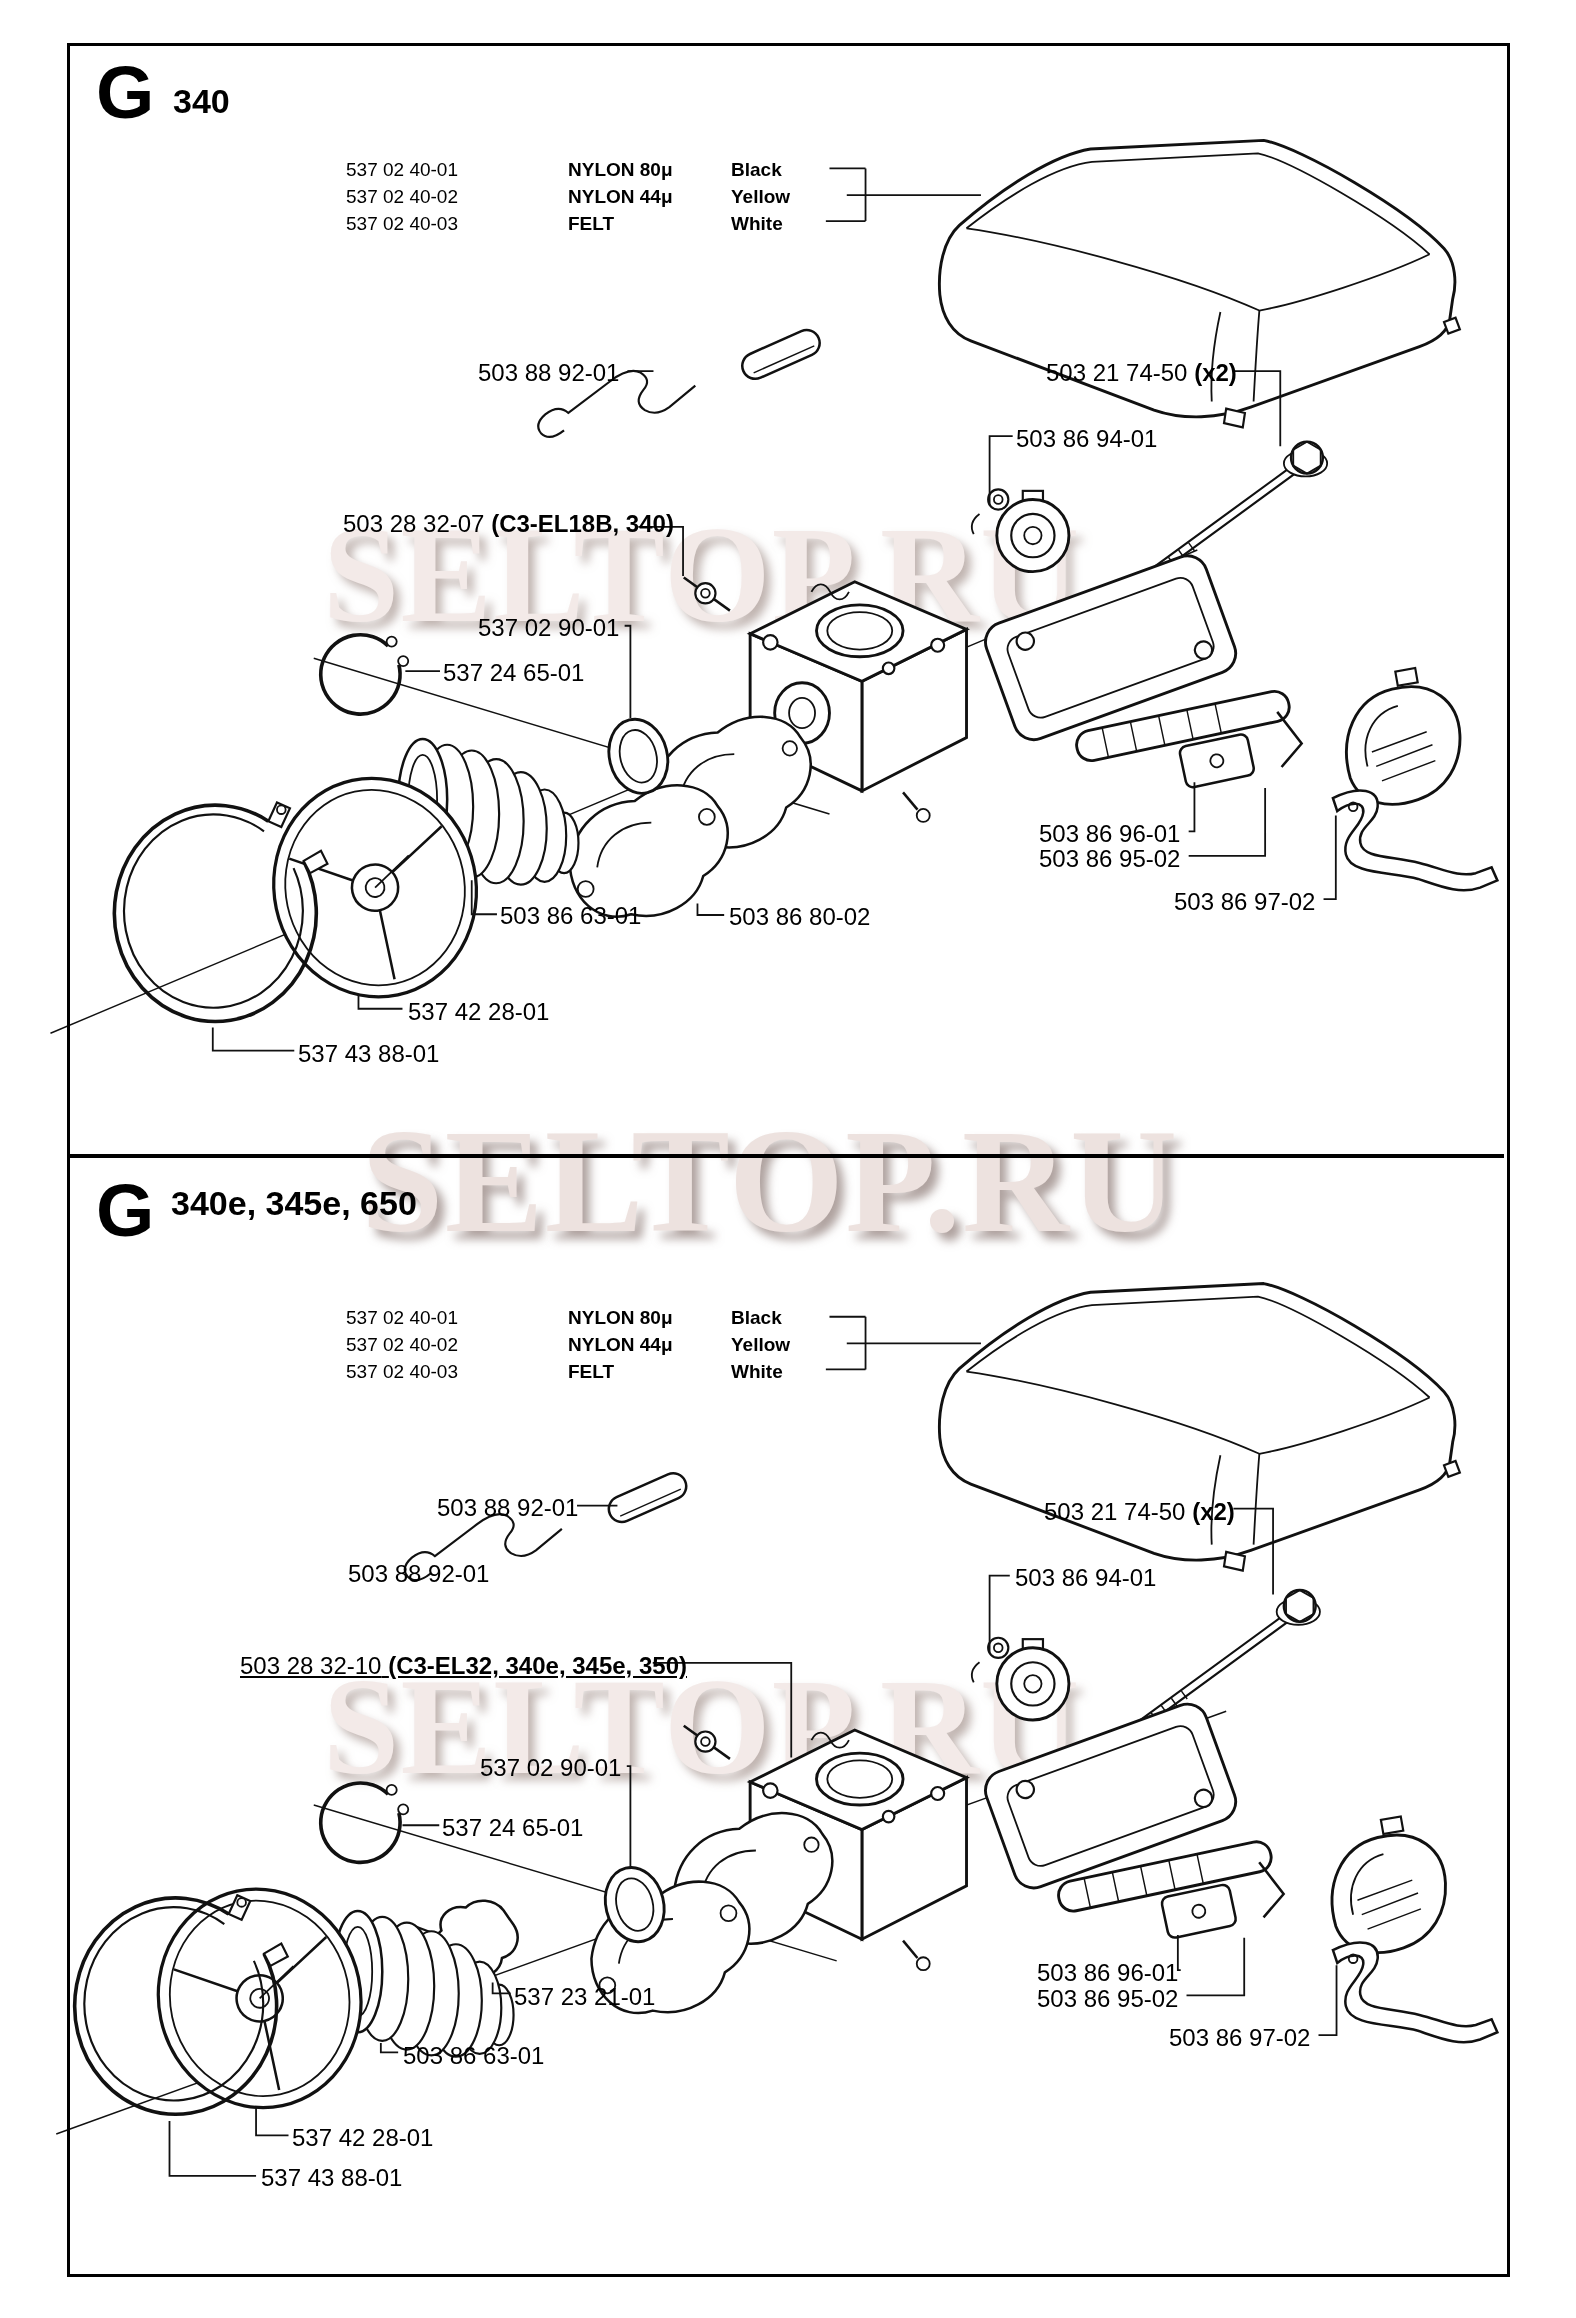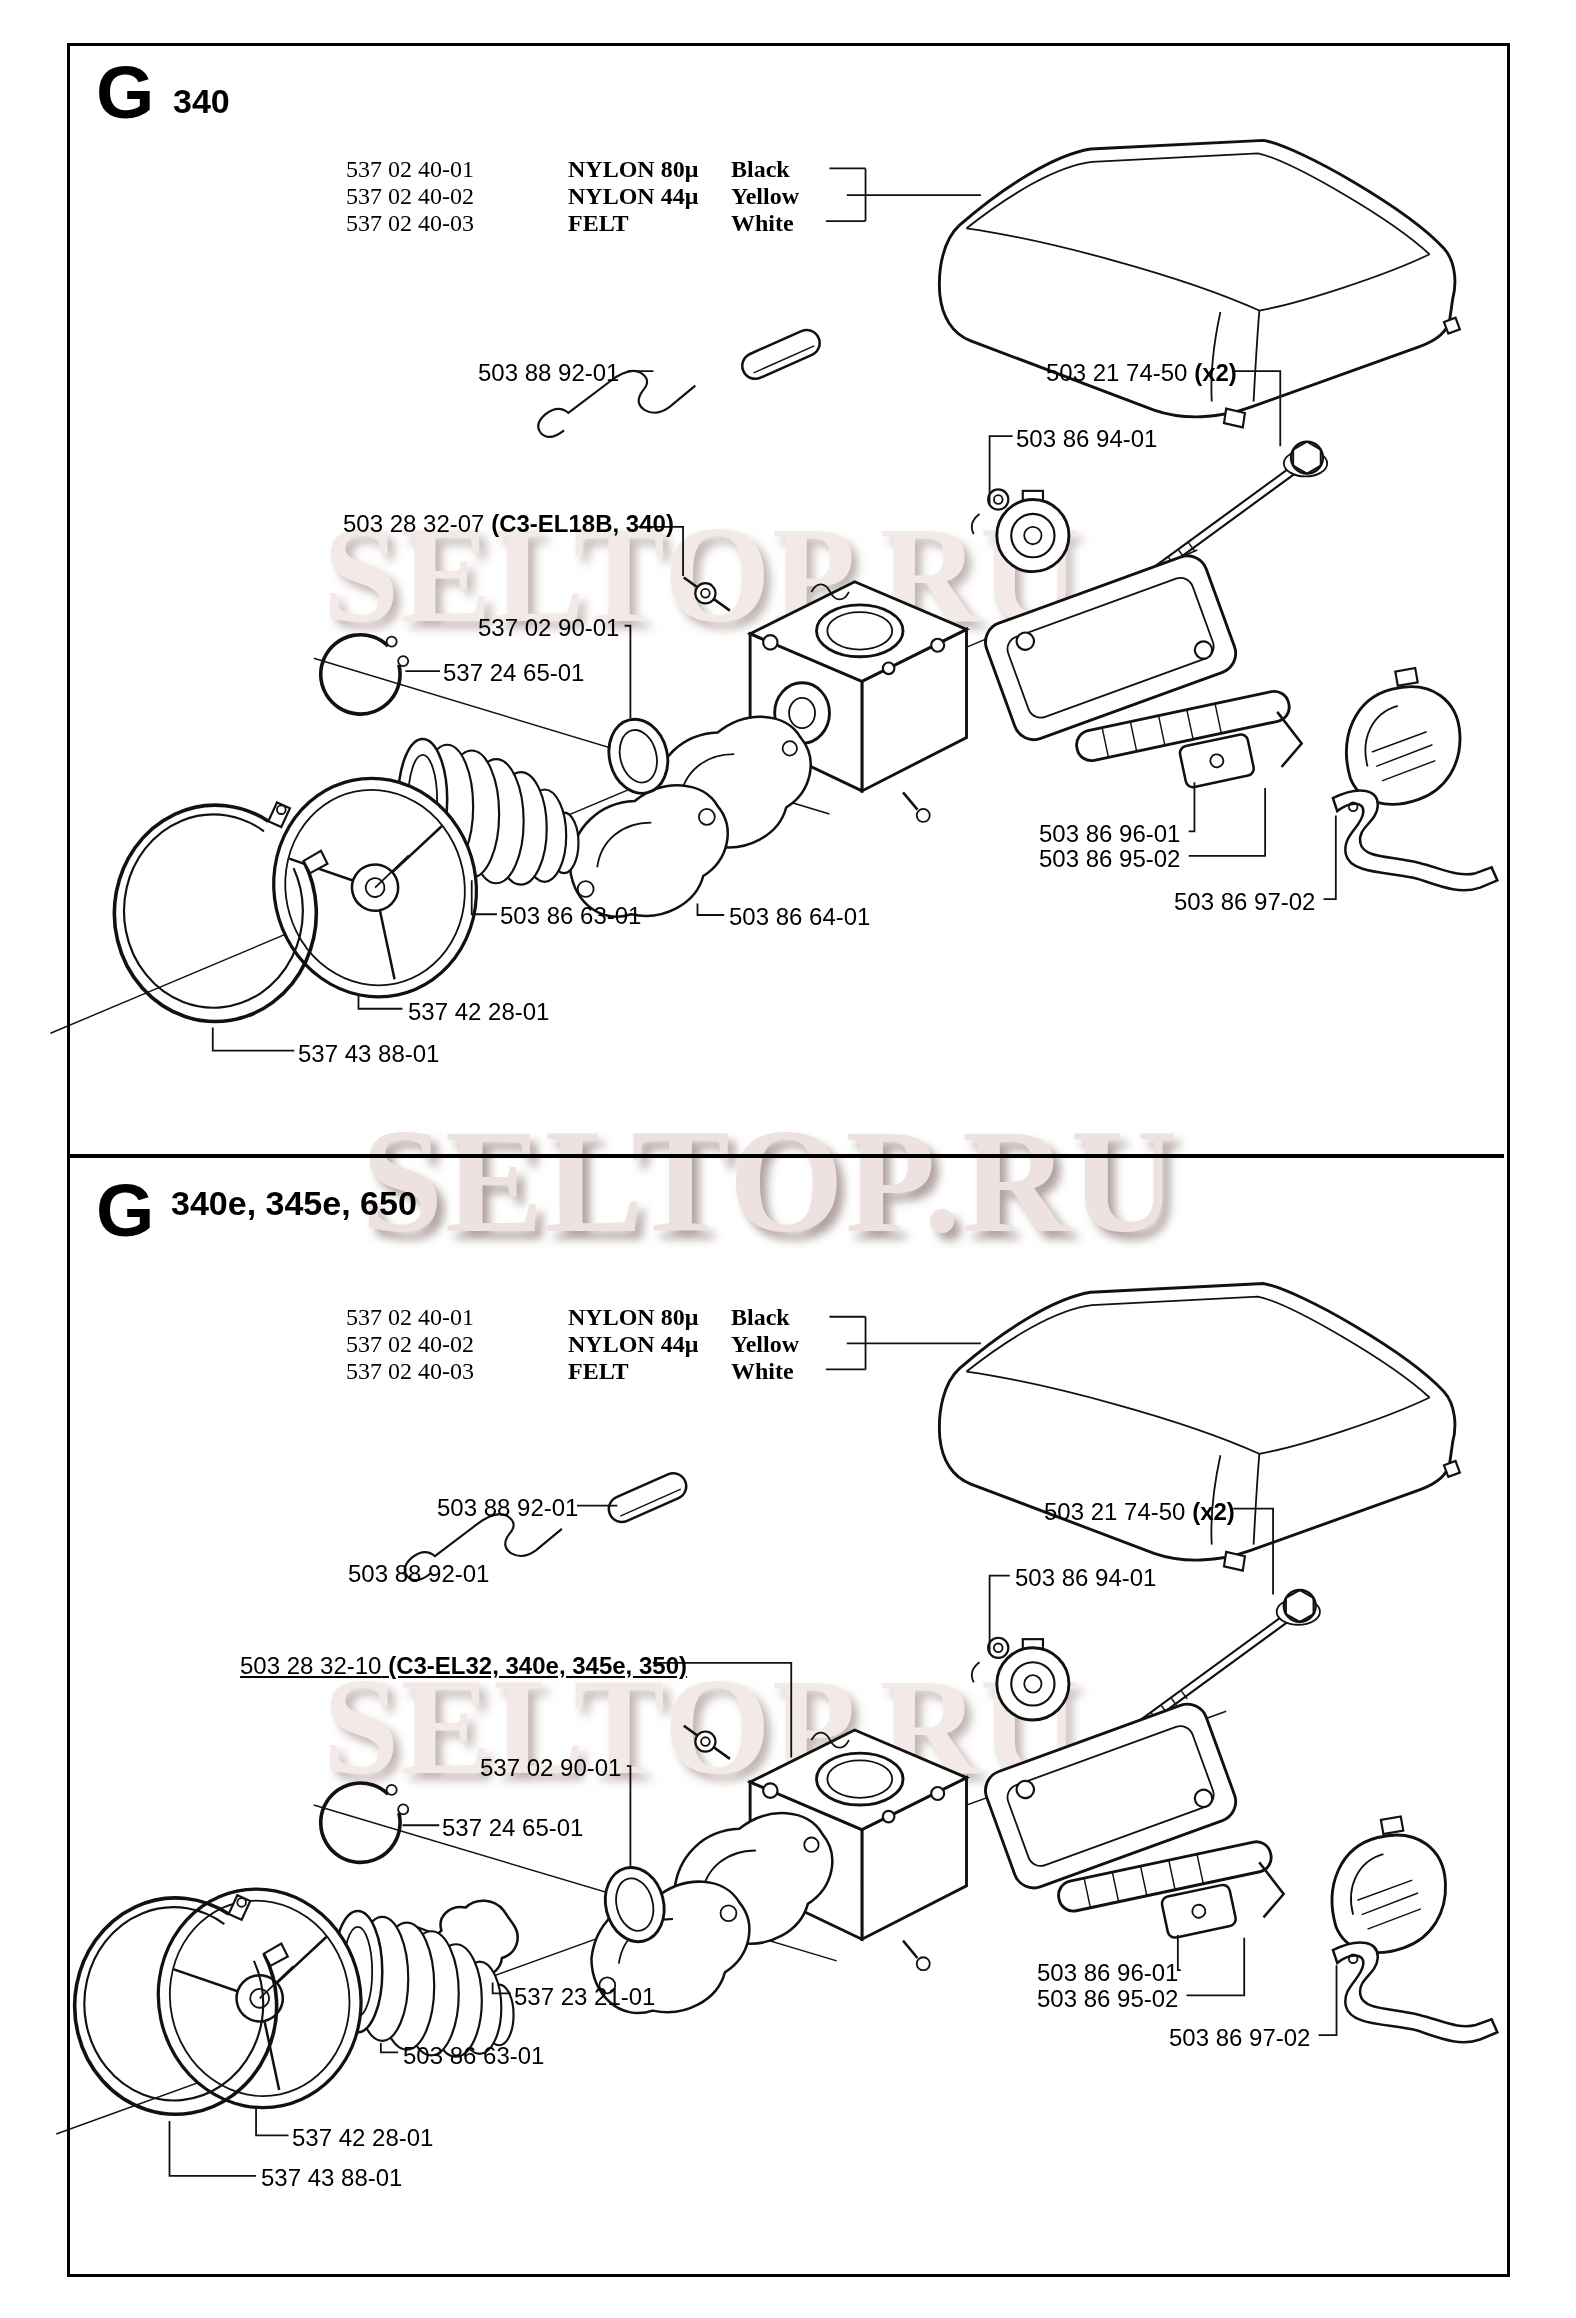--- a/index.html
+++ b/index.html
@@ -13,21 +13,21 @@
     position:absolute;z-index:1;white-space:nowrap;line-height:1;
     font-family:"Liberation Serif",serif;font-weight:700;letter-spacing:1.4px;
   }
   .wm1{left:323px;top:507px;font-size:137px;color:#f3eae8;text-shadow:6.5px 7.2px 9.4px rgba(140,118,112,.55);}
   .wm2{left:361px;top:1107px;font-size:148px;color:#ede2df;text-shadow:7.2px 8px 10px rgba(122,100,95,.6);}
   .wm3{left:323px;top:1659px;font-size:137px;color:#f3eae8;text-shadow:6.5px 7.2px 9.4px rgba(140,118,112,.55);}
   .hdrG{position:absolute;z-index:3;font-size:75px;font-weight:700;line-height:1;}
   .hdrM{position:absolute;z-index:3;font-size:34px;font-weight:700;line-height:1;}
   .lbl{position:absolute;z-index:3;font-size:24px;line-height:1.15;white-space:nowrap;}
   .lbl b{font-weight:700;}
-  .fblock{position:absolute;z-index:3;font-size:24px;line-height:27px;white-space:nowrap;font-family:Liberation Serif, serif;}
+  .fblock{position:absolute;z-index:3;font-size:19px;line-height:27px;white-space:nowrap;}
   .fblock .c1{display:inline-block;width:222px;}
   .fblock .c2{display:inline-block;width:163px;font-weight:700;}
   .fblock .c3{font-weight:700;}
   svg.art{position:absolute;left:0;top:0;z-index:2;pointer-events:none;}
   svg .p{fill:#fff;stroke:#111;}
   svg .ln{fill:none;stroke:#111;}
   .panelwrap{position:absolute;inset:0;}
 </style>
 </head>
 <body>
@@ -256,21 +256,21 @@
   <div class="lbl" style="left:478px;top:359px;"><span>503 88 92-01</span></div>
   <div class="lbl" style="left:1046px;top:359px;"><span>503 21 74-50</span> <b>(x2)</b></div>
   <div class="lbl" style="left:1016px;top:425px;"><span>503 86 94-01</span></div>
   <div class="lbl" style="left:343px;top:510px;"><span>503 28 32-07</span> <b>(C3-EL18B, 340)</b></div>
   <div class="lbl" style="left:478px;top:614px;"><span>537 02 90-01</span></div>
   <div class="lbl" style="left:443px;top:659px;"><span>537 24 65-01</span></div>
   <div class="lbl" style="left:1039px;top:820px;"><span>503 86 96-01</span></div>
   <div class="lbl" style="left:1039px;top:845px;"><span>503 86 95-02</span></div>
   <div class="lbl" style="left:1174px;top:888px;"><span>503 86 97-02</span></div>
   <div class="lbl" style="left:500px;top:902px;"><span>503 86 63-01</span></div>
-  <div class="lbl" style="left:729px;top:903px;"><span>503 86 64-01</span></div>
+  <div class="lbl" style="left:729px;top:903px;"><span>503 86 80-02</span></div>
   <div class="lbl" style="left:408px;top:998px;"><span>537 42 28-01</span></div>
   <div class="lbl" style="left:298px;top:1040px;"><span>537 43 88-01</span></div>
 </div>
 
 <div class="panelwrap">
   <div class="hdrG" style="left:96px;top:1173px;">G</div>
   <div class="hdrM" style="left:171px;top:1186px;">340e, 345e, 650</div>
 
   <div class="fblock" style="left:346px;top:1304px;">
     <div><span class="c1">537 02 40-01</span><span class="c2">NYLON 80μ</span><span class="c3">Black</span></div>

